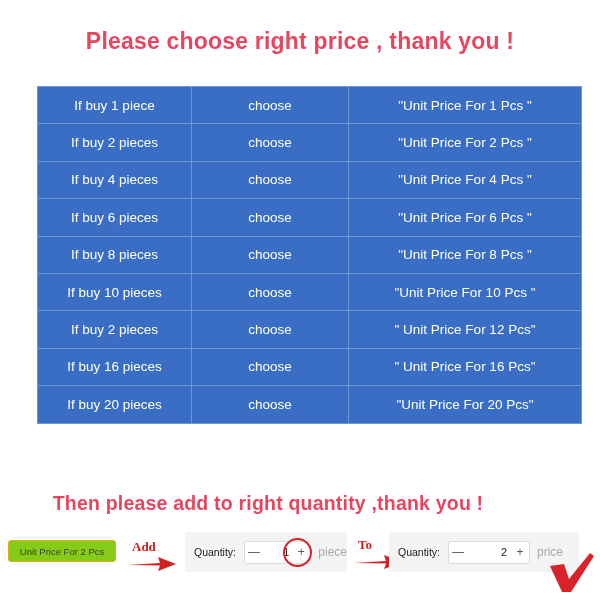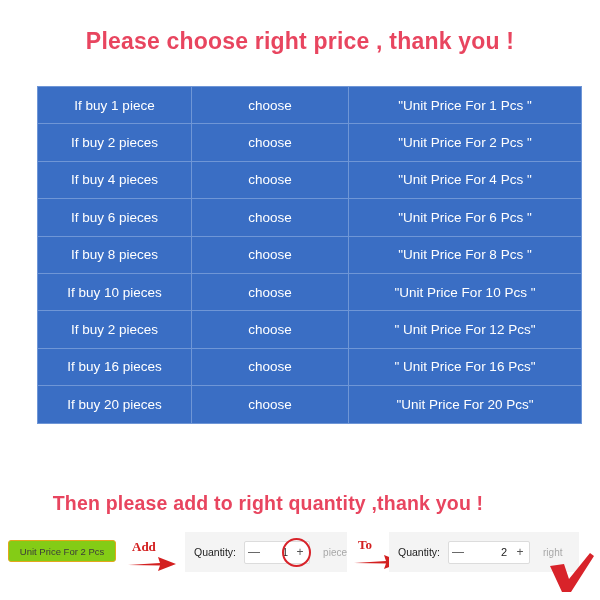--- a/index.html
+++ b/index.html
@@ -171,23 +171,23 @@
     top: -4px;
     width: 29px;
     height: 29px;
     border: 2.2px solid #d8232a;
     border-radius: 50%;
     box-sizing: border-box;
     pointer-events: none;
   }
 
   .unit-word {
-    font-size: 10px;
+    font-size: 12px;
     color: #a8a8a8;
-    margin-left: 13px;
+    margin-left: 7px;
     white-space: nowrap;
   }
 
   #check-mark {
     position: absolute;
     left: 548px;
     top: 552px;
   }
 </style>
 </head>
@@ -276,19 +276,19 @@
     </svg>
   </div>
 
   <div class="qty-group" id="qty-group-2">
     <span class="qty-label">Quantity:</span>
     <div class="stepper" id="stepper-2">
       <span class="step-btn">—</span>
       <span class="step-val">2</span>
       <span class="step-btn">+</span>
     </div>
-    <span class="unit-word">right</span>
+    <span class="unit-word">price</span>
   </div>
 </div>
 
 <svg id="check-mark" width="48" height="42" viewBox="0 0 48 42">
   <path d="M2 14 L16 12 L21 27 L42 1 L46 4 L23 40 L14 40 Z" fill="#d8232a"></path>
 </svg>
 
 </body></html>

